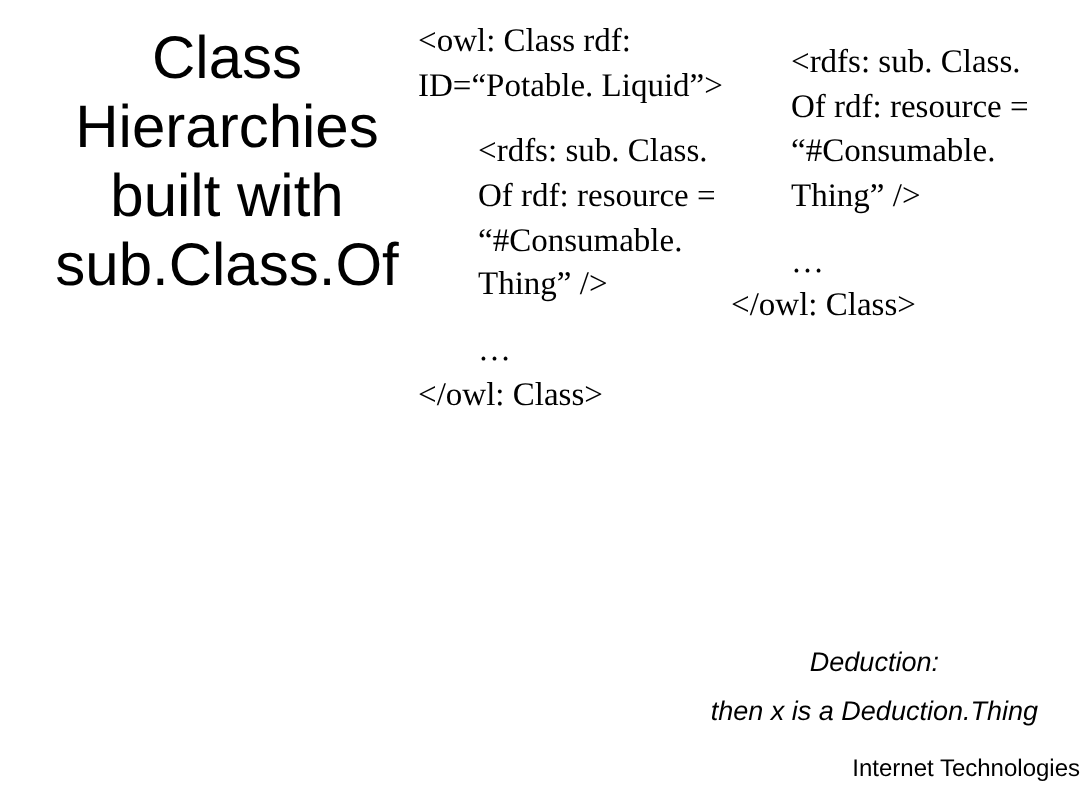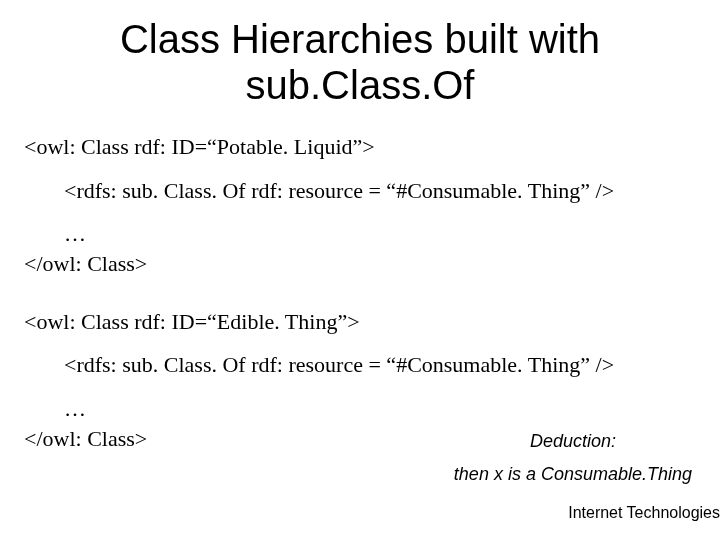--- a/index.html
+++ b/index.html
@@ -4,21 +4,21 @@
 <style>
   * { box-sizing: border-box; margin: 0; padding: 0; }
   html, body { width: 720px; height: 540px; background: #fff; overflow: hidden; }
   body { font-family: Arial, Helvetica, sans-serif; color: #000; position: relative; }
 
   .slide {
     width: 720px;
     height: 540px;
     padding: 12px 24px 0 24px;
     display: flex;
-    flex-direction: column;
+    flex-direction: row;
   }
 
   .title {
     font-size: 40px;
     font-weight: 400;
     text-align: center;
     line-height: 1.15;
     margin: 4px auto 24px auto;
     max-width: 620px;
   }
@@ -59,26 +59,25 @@
   <h1 class="title">Class Hierarchies built with sub.Class.Of</h1>
 
   <div class="code-block">
     <div>&lt;owl: Class rdf: ID=“Potable. Liquid”&gt;</div>
     <div class="indent">&lt;rdfs: sub. Class. Of rdf: resource = “#Consumable. Thing” /&gt;</div>
     <div class="indent">…</div>
     <div>&lt;/owl: Class&gt;</div>
   </div>
 
   <div class="code-block">
-    <div>&lt;owl: Class rdf: ID=“Edible. Thing”&gt;</div>
     <div class="indent">&lt;rdfs: sub. Class. Of rdf: resource = “#Consumable. Thing” /&gt;</div>
     <div class="indent">…</div>
     <div>&lt;/owl: Class&gt;</div>
   </div>
 
   <div class="deduction">
     <span class="label">Deduction:</span>
-    <div>then x is a Consumable.Thing</div>
+    <div>then x is a Deduction.Thing</div>
   </div>
 
   <div class="footer">Internet Technologies</div>
 
 </div>
 
 </body></html>

